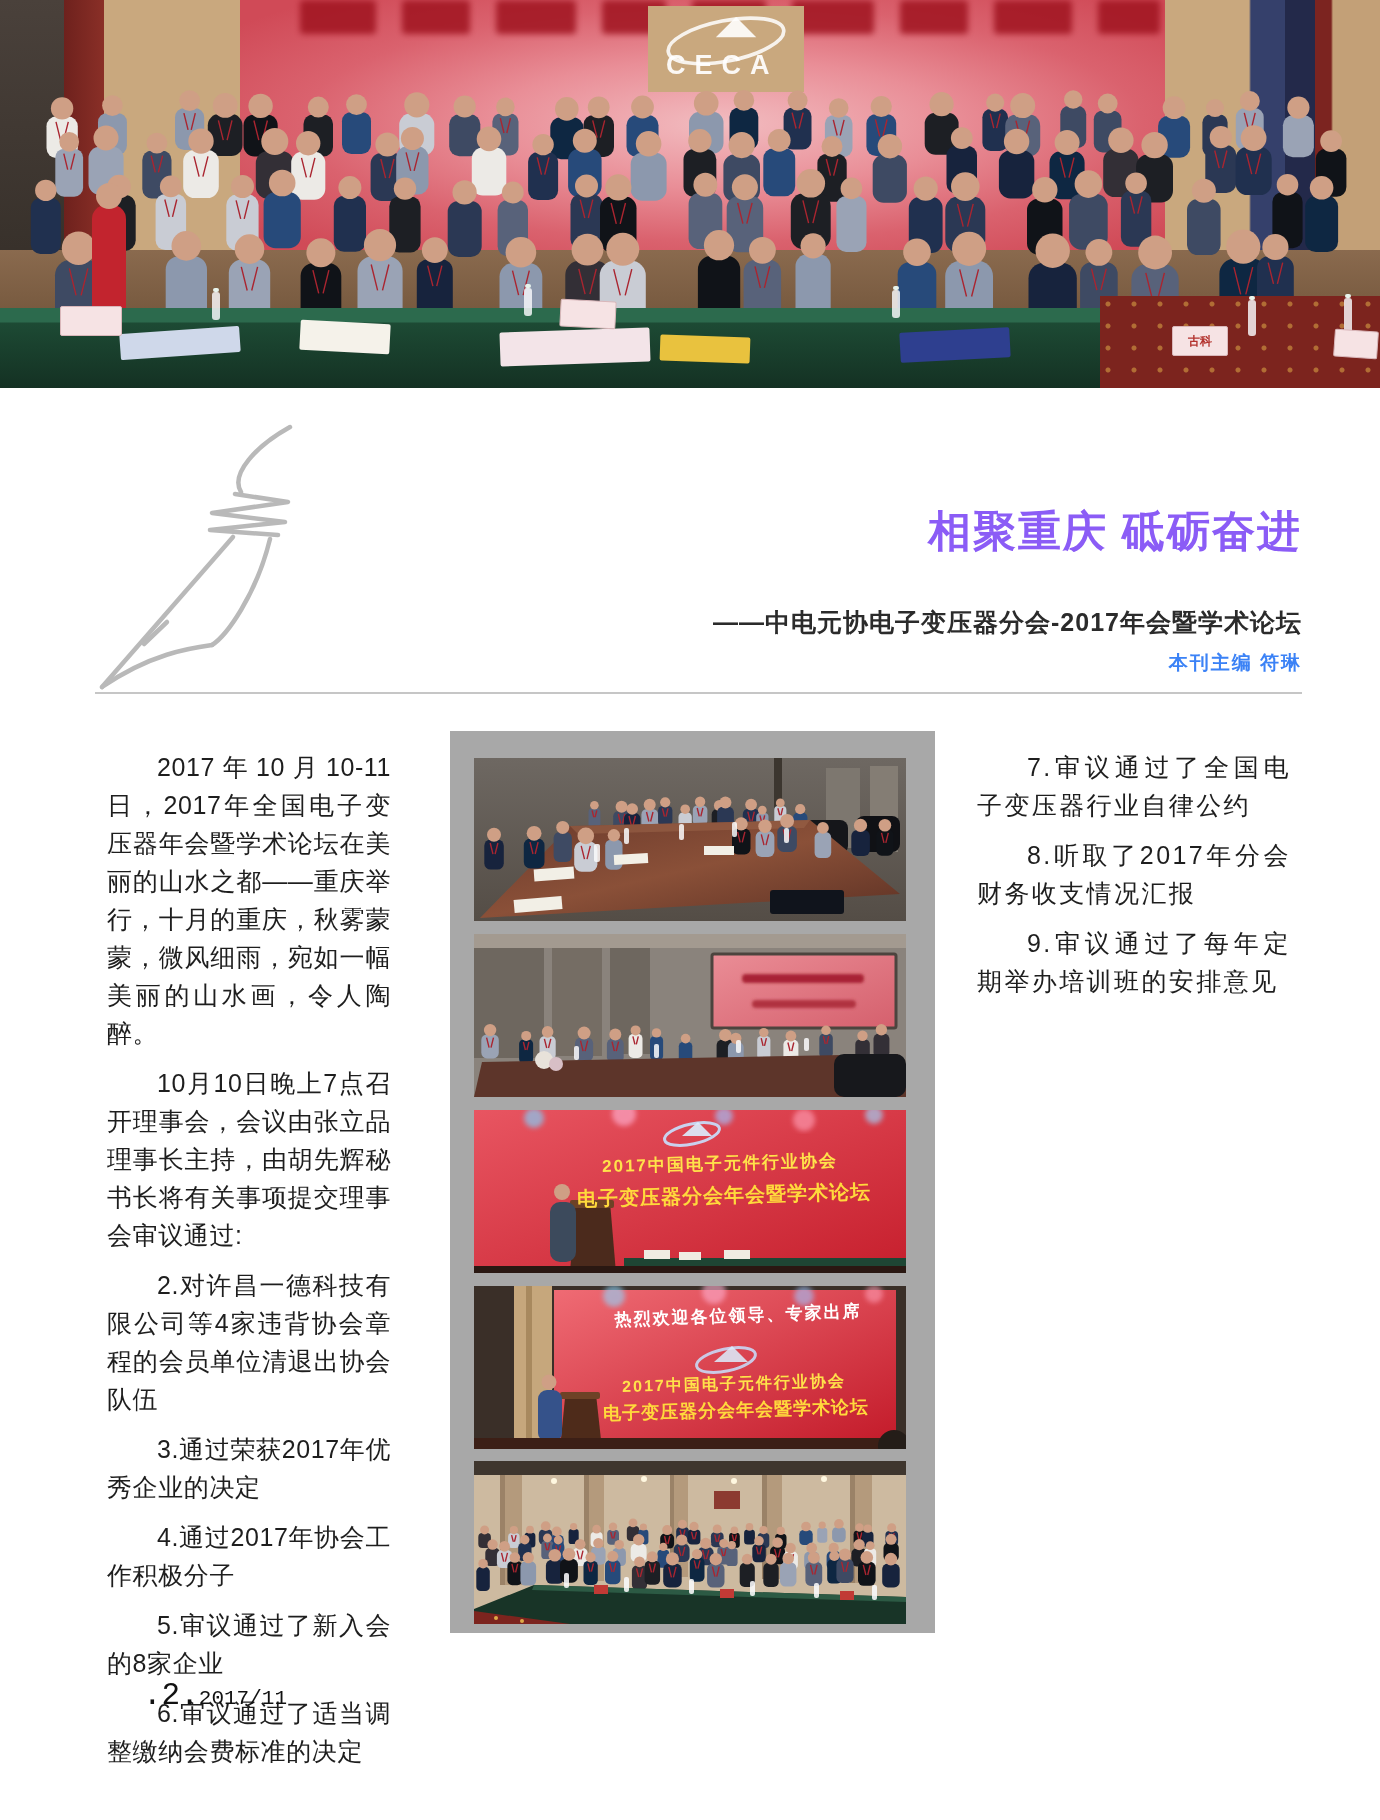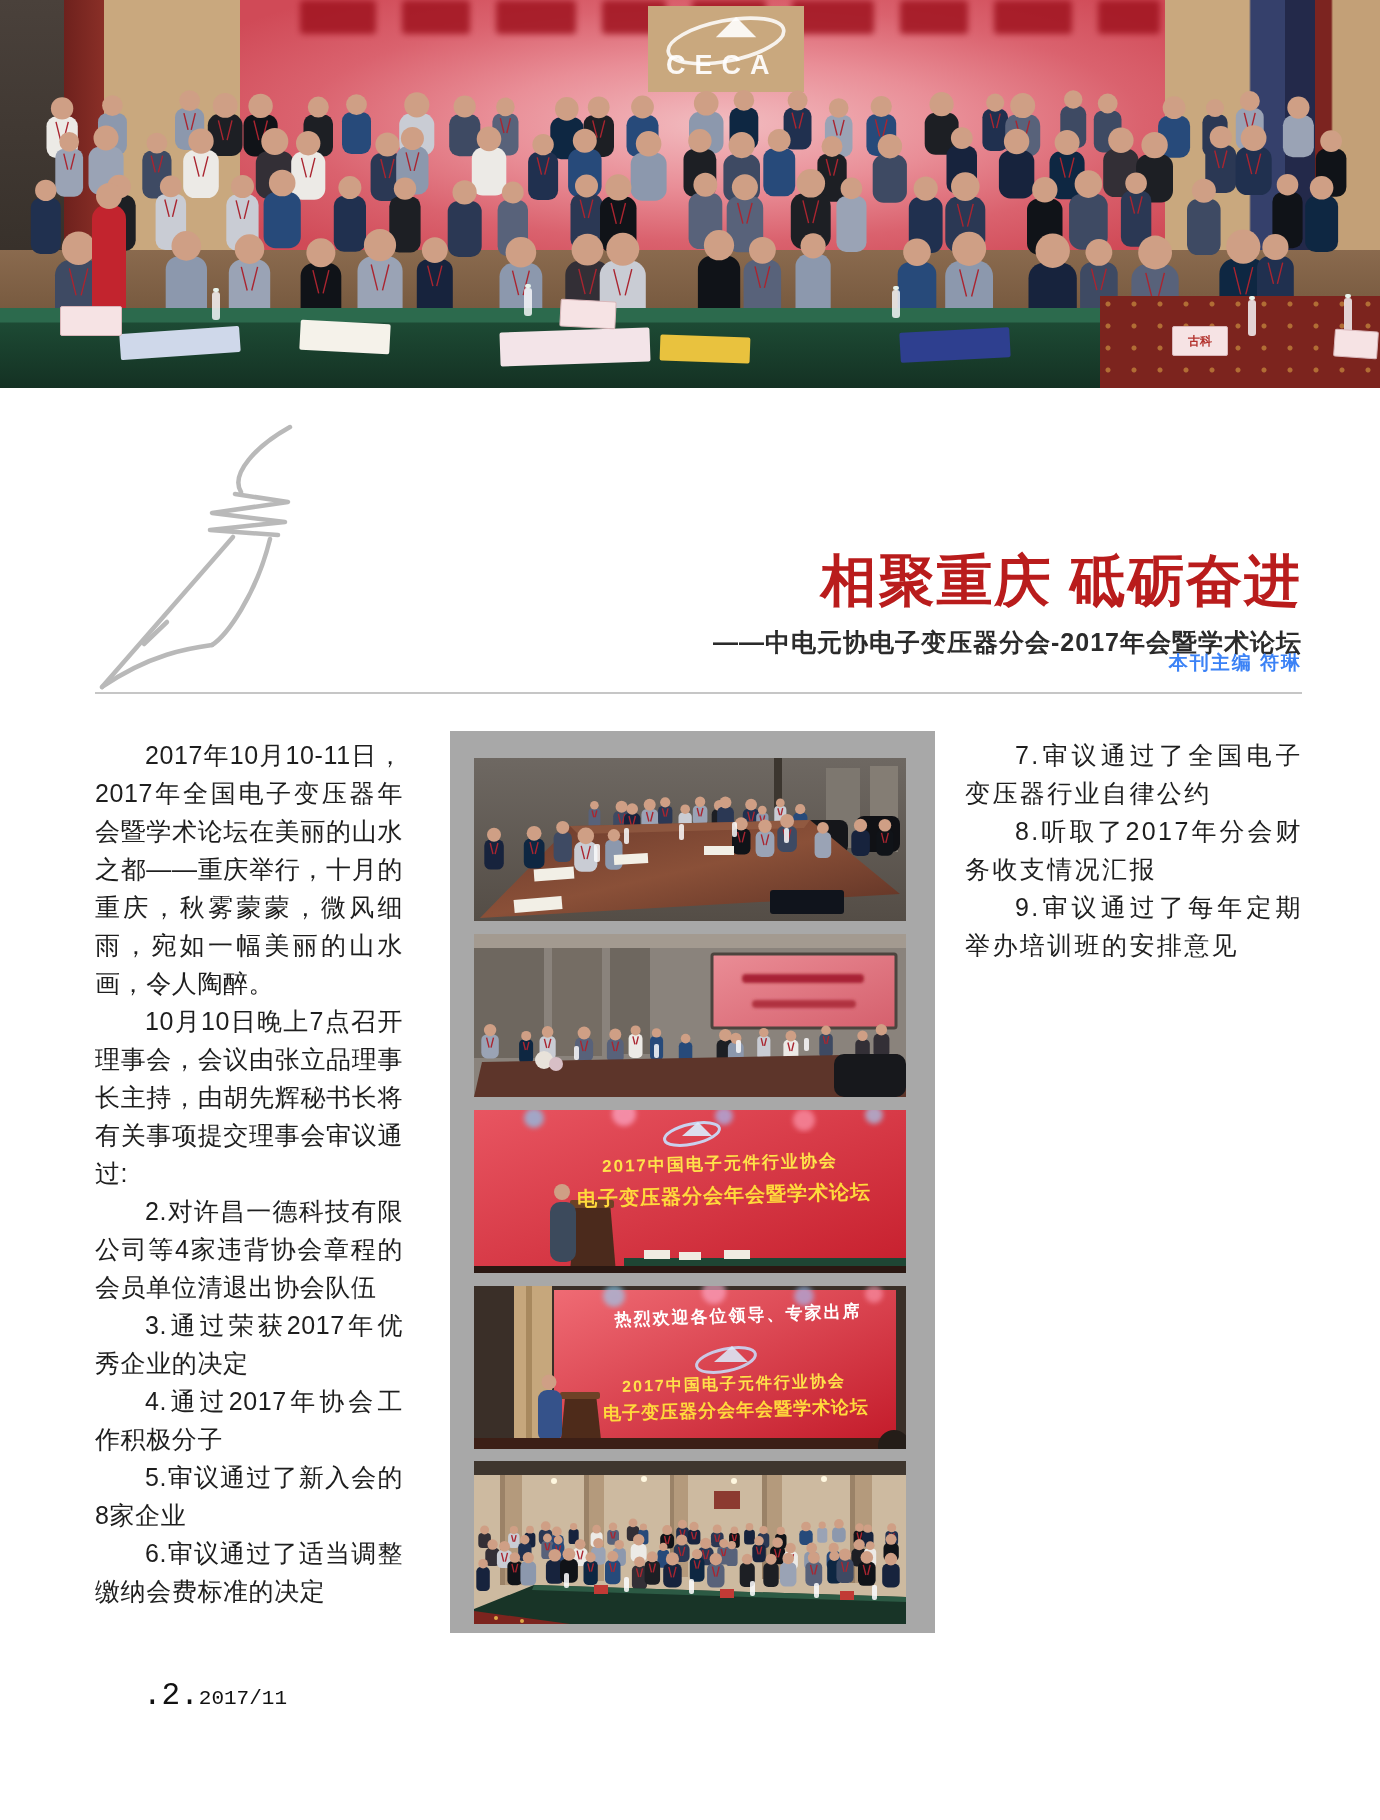--- a/index.html
+++ b/index.html
@@ -24,28 +24,28 @@
   .paper{position:absolute;border-radius:2px;}
   .bottle{position:absolute;width:8px;height:28px;background:rgba(250,250,252,.82);border-radius:3px;}
   .bottle:before{content:"";position:absolute;left:1px;top:-4px;width:6px;height:4px;background:#e8f4ec;border-radius:2px;}
   .ncard{position:absolute;background:#f6e3e4;border:1px solid #d9b7ba;border-radius:2px;
          font-size:12px;color:#b3332e;display:flex;align-items:center;justify-content:center;font-weight:bold;}
   .hero .logo{position:absolute;left:648px;top:6px;width:156px;height:86px;color:rgba(255,255,255,.92);}
   .hero .logo .ceca{position:absolute;left:18px;top:44px;font-weight:bold;font-size:27px;letter-spacing:9px;}
   
   .pen{position:absolute;left:60px;top:382px;width:280px;height:315px;}
   
-  .title{position:absolute;right:78px;top:503px;font-size:56px;font-weight:900;letter-spacing:2px;
-         color:#b91c1c;white-space:nowrap;margin-top:41px;}
-  .subtitle{position:absolute;right:78px;top:606px;font-size:25px;font-weight:600;letter-spacing:1px;color:#2b2b2b;white-space:nowrap;margin-top:20px;}
+  .title{position:absolute;right:78px;top:503px;font-size:43px;font-weight:900;letter-spacing:2px;
+         color:#8b5cf6;white-space:nowrap;}
+  .subtitle{position:absolute;right:78px;top:606px;font-size:25px;font-weight:600;letter-spacing:1px;color:#2b2b2b;white-space:nowrap;}
   .editor{position:absolute;right:78px;top:650px;font-size:19px;font-weight:700;letter-spacing:2px;color:#3b82f6;}
   .rule{position:absolute;left:95px;top:692px;width:1207px;height:2px;background:#c6c6c6;}
   
   .col{position:absolute;top:736px;font-size:25px;line-height:38px;text-align:justify;text-justify:inter-ideograph;color:#1e1e1e;}
-  .col p{margin:0;text-indent:2em;}
+  .col p{margin:12px;text-indent:2em;}
   .col-left{left:95px;width:308px;letter-spacing:.6px;}
   .col-right{left:965px;width:338px;letter-spacing:2.4px;}
   
   .strip{position:absolute;left:450px;top:731px;width:485px;height:902px;background:#a8a8a8;}
   .ph{position:absolute;left:24px;width:432px;height:163px;overflow:hidden;background:#555;}
   .ph svg{position:absolute;left:0;top:0;width:100%;height:100%;}
   .ph .txt{position:absolute;width:100%;text-align:center;font-weight:bold;white-space:nowrap;}
   .y1{color:#ffe24a;} .y2{color:#ffd93c;}
   
   .footer{position:absolute;left:143px;top:1678px;font-family:Liberation Mono, monospace;color:#111;}

